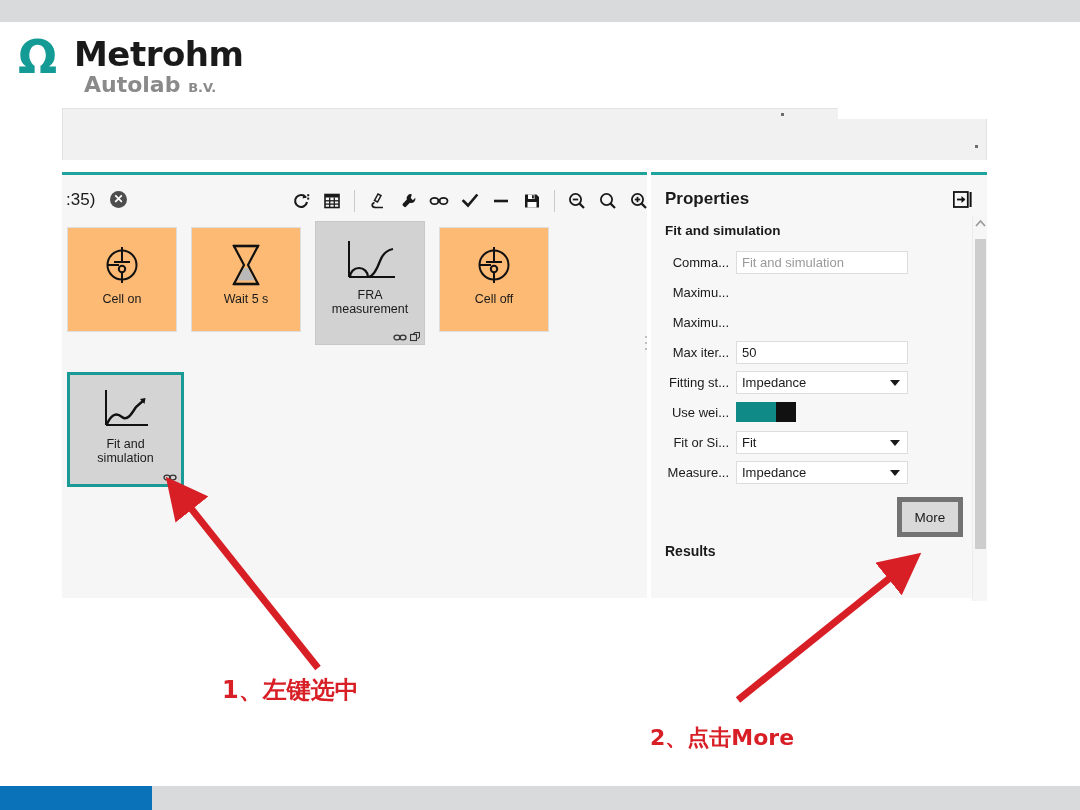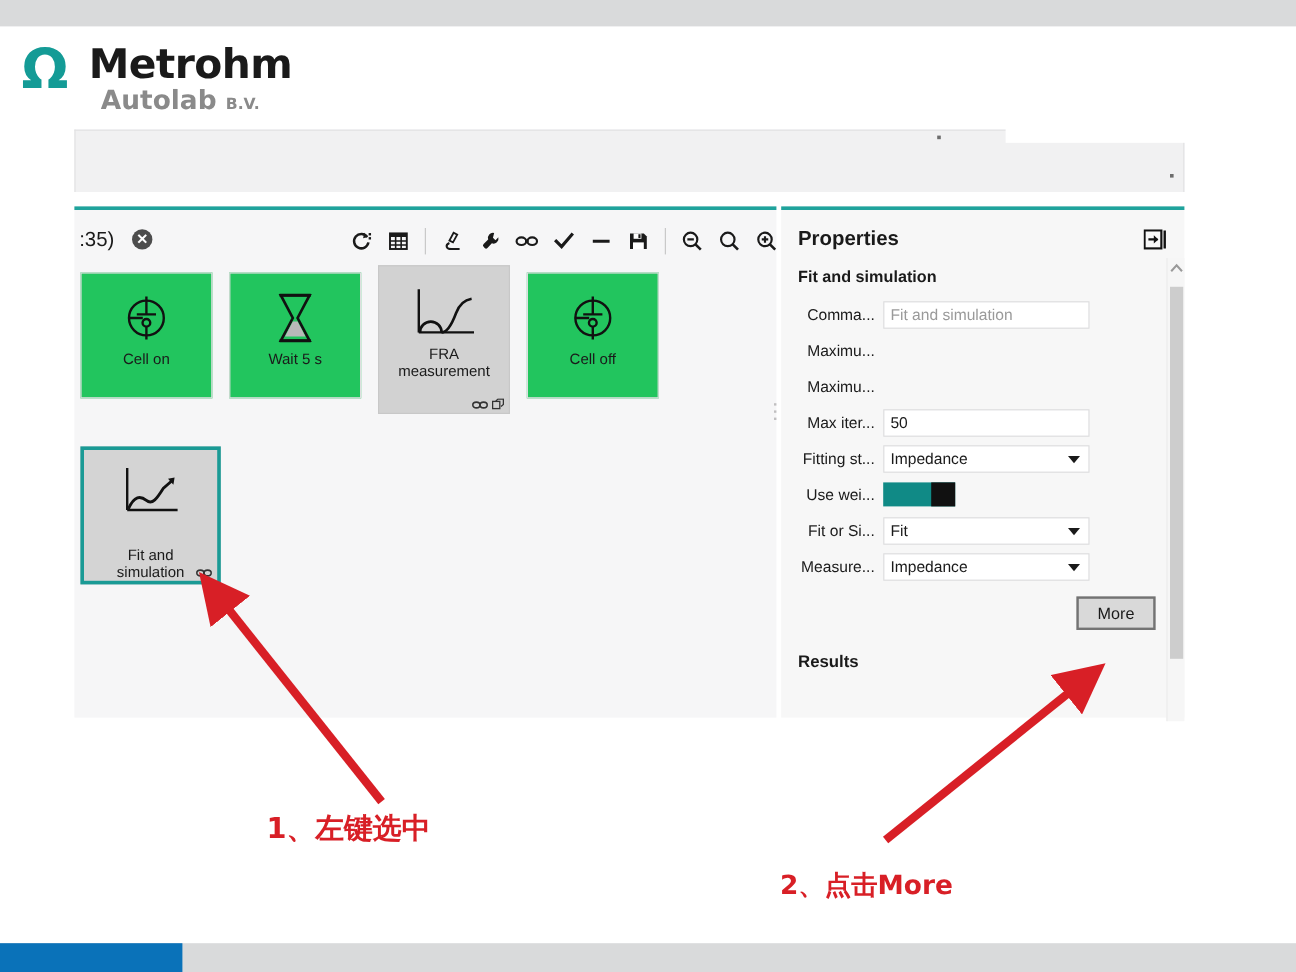--- a/index.html
+++ b/index.html
@@ -111,26 +111,26 @@
   .tbtn {
     width: 28px; height: 28px; display: flex; align-items: center; justify-content: center;
     color: #1a1a1a;
   }
   .tsep { width: 1px; height: 22px; background: #c9c9c9; margin: 0 5px; }
 
   
   .cards { position: absolute; left: 5px; top: 52px; width: 575px; }
   .card {
     position: absolute; width: 110px; height: 105px;
-    background: #22c55e; border: 1px solid #dededf;
+    background: #fdba74; border: 1px solid #dededf;
     display: flex; flex-direction: column; align-items: center; justify-content: flex-start;
   }
   .card.sel-gray { background: #d2d2d2; border-color: #c8c8c8; }
   .card.sel-teal {
-    background: #d4d4d4; border: 3px solid #1a9a95; justify-content: space-between;
+    background: #d4d4d4; border: 3px solid #1a9a95;
   }
   .card-icon {
     margin-top: 14px; height: 46px; display: flex; align-items: center; justify-content: center;
   }
   .card-label {
     margin-top: 4px; font-size: 12.5px; color: #1a1a1a; text-align: center; line-height: 14px;
     font-family: "Liberation Sans", sans-serif;
   }
   .card-badges {
     position: absolute; right: 4px; bottom: 2px;
@@ -172,22 +172,22 @@
     background: #e6e6e6; border: 1px dashed #7a7a7a;
     font-size: 13px; color: #1a1a1a; display: flex; align-items: center; justify-content: center;
   }
   .toggle {
     width: 60px; height: 20px; background: #108a86; position: relative;
   }
   .toggle i {
     position: absolute; right: 0; top: 0; width: 20px; height: 20px; background: #111111;
   }
   .more-btn {
-    position: absolute; left: 246px; top: 322px; width: 66px; height: 28px;
-    background: #d9d9d9; border: 2px solid #737373;
+    position: absolute; left: 246px; top: 322px; width: 66px; height: 40px;
+    background: #d9d9d9; border: 5px solid #737373;
     font-size: 13.5px; color: #1a1a1a; display: flex; align-items: center; justify-content: center;
   }
   .results-head {
     position: absolute; left: 14px; top: 368px;
     font-size: 14px; font-weight: 700; color: #1a1a1a;
   }
 
   
   .vscroll {
     position: absolute; right: 0px; top: 40px; width: 15px; height: 386px;

